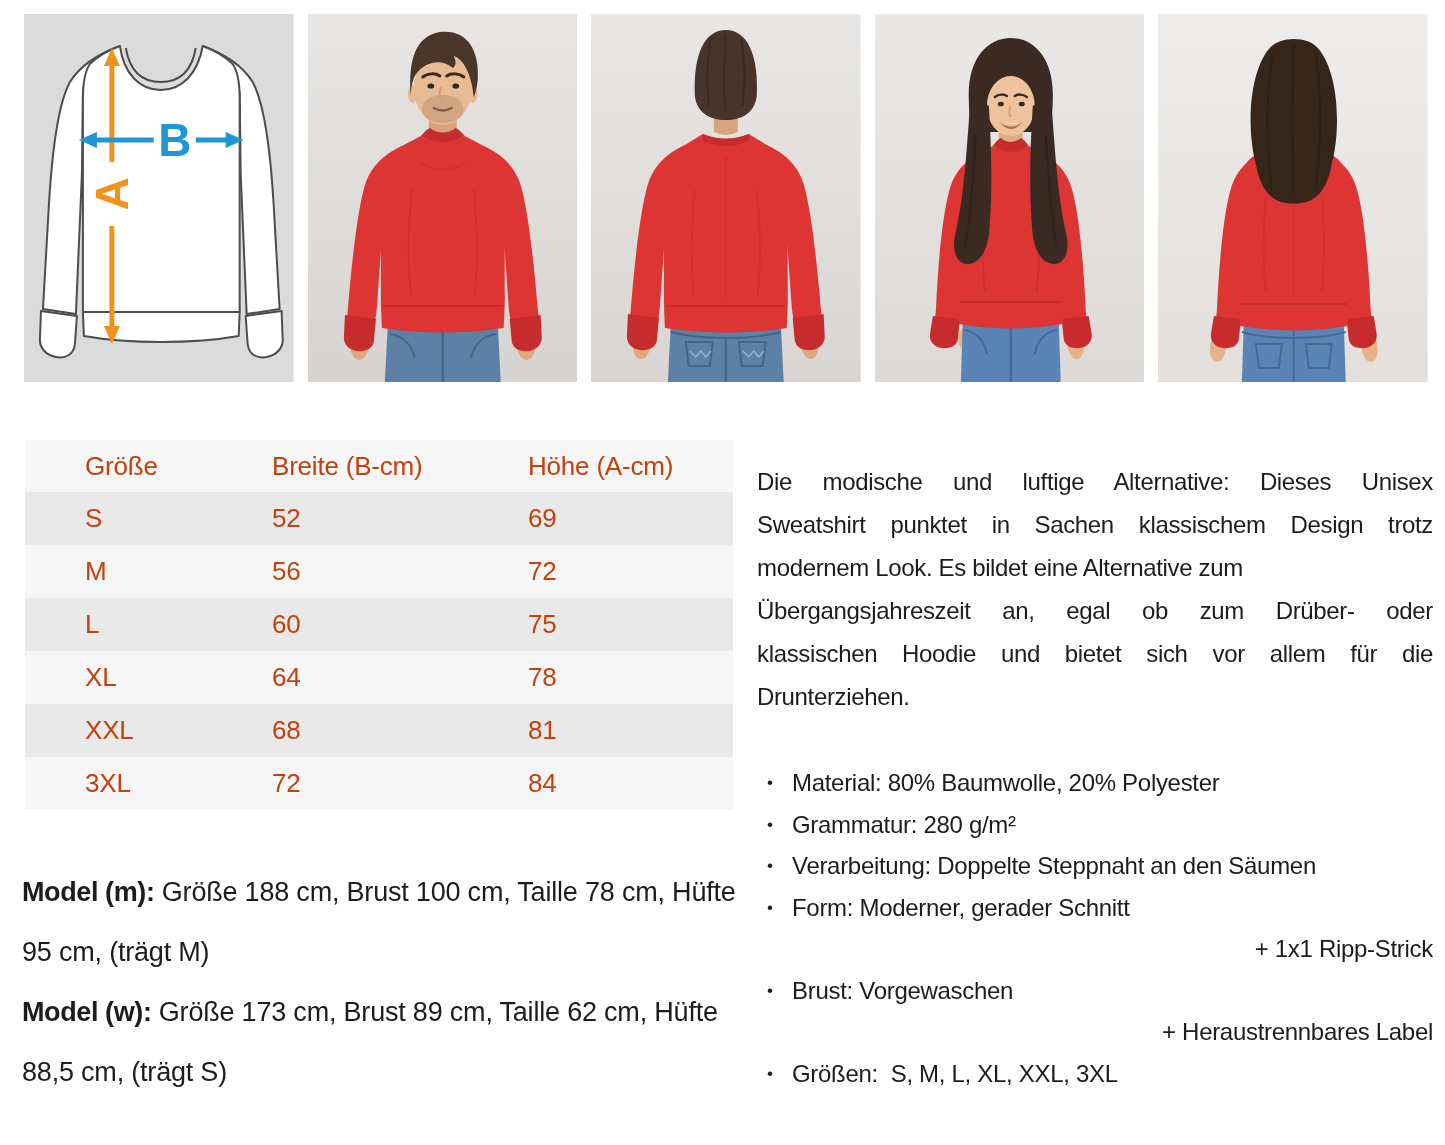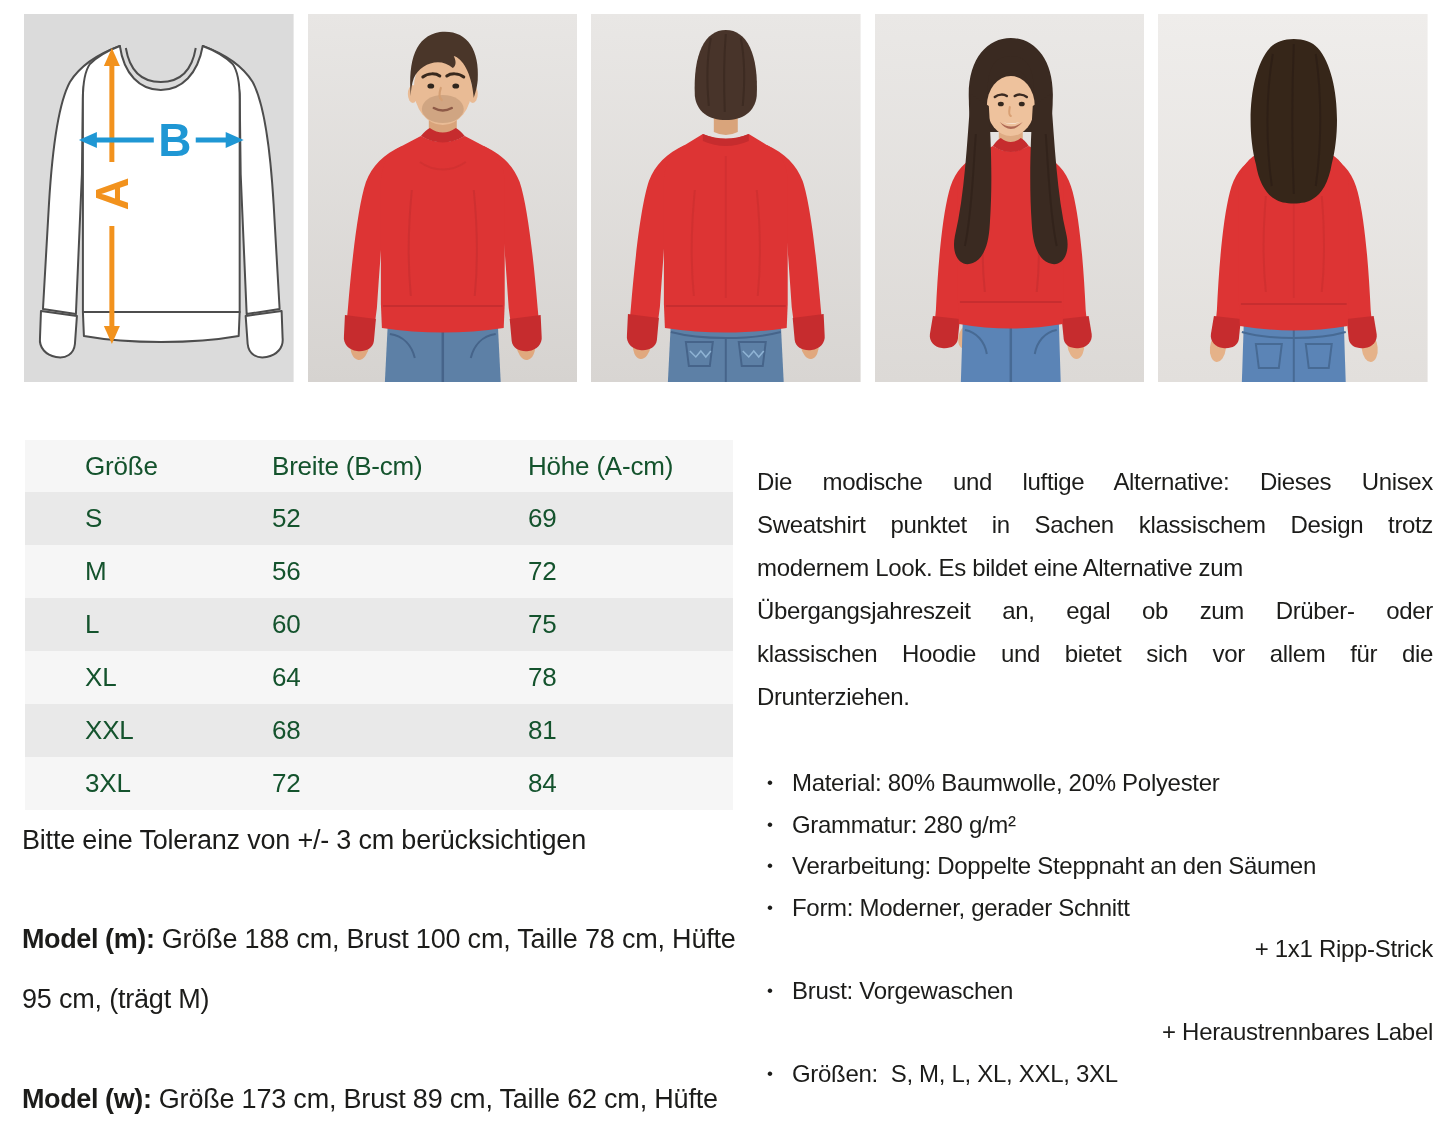--- a/index.html
+++ b/index.html
@@ -10,33 +10,33 @@
   }
   
   .gallery { position:absolute; left:0; top:0; width:1445px; box-sizing:border-box;
              display:flex; gap:14px; padding:14px 17px 0 24px; }
   .panel { flex:1 1 0; height:368px; margin:0; overflow:hidden; }
   .panel svg { display:block; width:100%; height:100%; }
 
   
   .left-col { position:absolute; left:22px; top:440px; width:716px; }
   table.size-table { border-collapse:collapse; table-layout:fixed; width:708px;
-                     margin-left:3px; font-size:26px; color:#14532d; }
+                     margin-left:3px; font-size:26px; color:#c2410c; }
   table.size-table th, table.size-table td { text-align:left; padding:0; font-weight:400; vertical-align:middle; }
   table.size-table th { height:52px; background:#f6f6f6; }
   table.size-table td { height:53px; }
   table.size-table th:first-child, table.size-table td:first-child { padding-left:60px; }
   table.size-table tbody tr:nth-child(odd)  td { background:#e9e9e9; }
   table.size-table tbody tr:nth-child(even) td { background:#f6f6f6; }
 
   .tolerance { margin:13px 0 0 0; font-size:27px; line-height:34px; }
   .model { margin:0; font-size:27px; line-height:60px; }
   .model strong { font-weight:700; letter-spacing:-0.4px; }
   .model-m { margin-top:52px; }
-  .model-w { margin-top:40px; }
+  .model-w { }
 
   
   .right-col { position:absolute; left:757px; top:446px; width:676px; }
   .desc { margin-top:14px; font-size:24px; line-height:43px; letter-spacing:-0.35px; }
   .dline { text-align:justify; }
   .dline.j { text-align-last:justify; }
   ul.features { list-style:none; margin:44px 0 0 0; padding:0; font-size:24px; letter-spacing:-0.3px; }
   ul.features li { position:relative; line-height:41.5px; }
   ul.features li.bullet { padding-left:35px; }
   ul.features li.indent { padding-left:97px;text-align:right; }
@@ -291,21 +291,20 @@
           <td>81</td>
         </tr>
         <tr>
           <td>3XL</td>
           <td>72</td>
           <td>84</td>
         </tr>
       </tbody>
     </table>
 
-    <p class="tolerance">Bitte eine Toleranz von +/- 3 cm berücksichtigen</p>
 
     <p class="model model-m"><strong>Model (m):</strong><span> Größe 188 cm, Brust 100 cm, Taille 78 cm, Hüfte 95 cm, (trägt M)</span></p>
 
     <p class="model model-w"><strong>Model (w):</strong><span> Größe 173 cm, Brust 89 cm, Taille 62 cm, Hüfte 88,5 cm, (trägt S)</span></p>
   </div>
 
   <div class="right-col">
     <div class="desc">
       <div class="dline j">Die modische und luftige Alternative: Dieses Unisex</div>
       <div class="dline j">Sweatshirt punktet in Sachen klassischem Design trotz</div>

